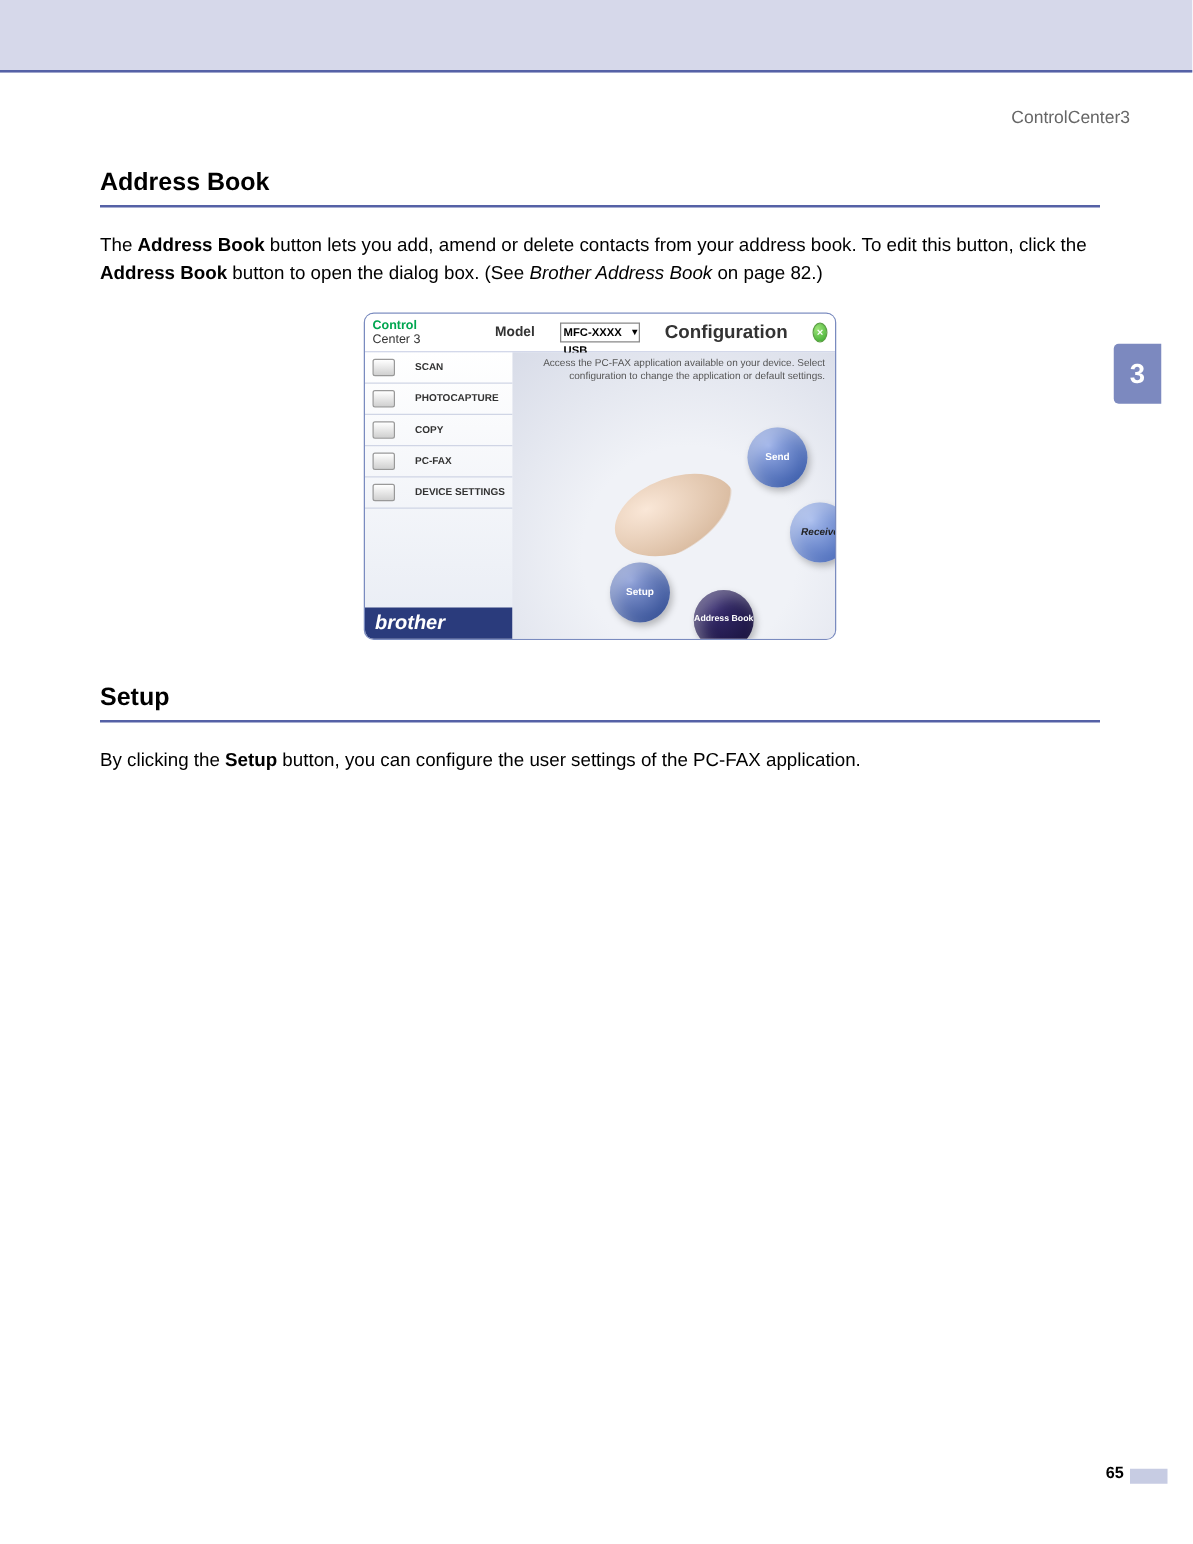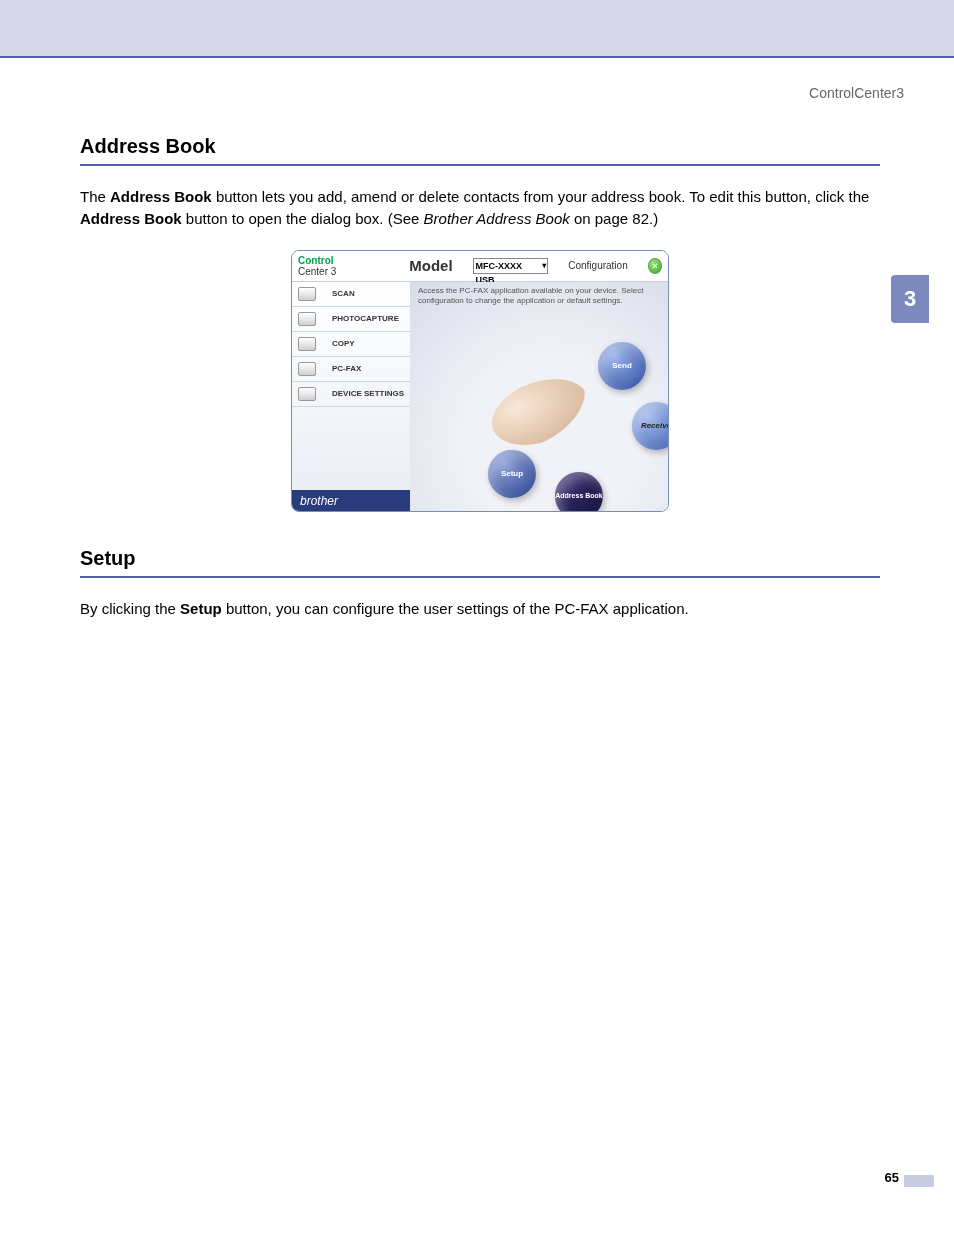--- a/index.html
+++ b/index.html
@@ -62,38 +62,38 @@
     height: 26px;
     padding: 2px 6px;
     border-bottom: 1px solid #c5cce4;
     font-size: 10px;
     font-weight: bold;
     gap: 20px;
     background: #fff;
   }
   .cc-logo .green { color: #00a650; font-weight: 900; }
   .cc-logo .dark { color: #333; font-weight: 400; }
-  .fig-model-label { color: #333; font-weight: bold; font-size: 15px; margin-left:24px;}
+  .fig-model-label { color: #333; font-weight: bold; font-size: 11px; margin-left:24px;}
   .fig-model-select {
     border: 1px solid #888;
     font-size: 9px;
     padding: 0 12px 0 2px;
     height: 14px;
     line-height: 14px;
     background: #fff;
     position: relative;
   }
   .fig-model-select::after {
     content: '▾';
     position: absolute;
     right: 1px;
     top: 0;
     font-size: 8px;
   }
-  .fig-config { font-size: 10px; color: #333; font-weight: normal; margin-left: auto; }
+  .fig-config { font-size: 15px; color: #333; font-weight: bold; margin-left: auto; }
   .fig-close {
     width: 14px; height: 14px;
     background: radial-gradient(circle at 30% 30%, #9be477, #3aa92e);
     border-radius: 50%;
     border: 1px solid #5da046;
     display: flex; align-items: center; justify-content: center;
     color: #fff; font-size: 9px; font-weight: bold;
   }
   .fig-body { display: flex; height: calc(100% - 30px); }
   .fig-sidebar {
@@ -116,35 +116,36 @@
     width: 16px; height: 12px;
     border: 1px solid #999;
     border-radius: 2px;
     background: linear-gradient(#fff,#d0d0d0);
   }
   .fig-brand {
     margin-top: auto;
     background: #2a3b7c;
     color: #fff;
     font-style: italic;
-    font-weight: normal;
-    font-size: 12px;
+    font-weight: bold;
+    font-size: 16px;
     padding: 4px 8px;
   }
   .fig-main {
     flex: 1;
     position: relative;
     background: radial-gradient(circle at 55% 70%, #f0f2f7 40%, #d8dce8 100%);
   }
   .fig-desc {
     position: absolute;
     top: 4px; left: 8px; right: 8px;
     font-size: 8px;
     color: #555;
     line-height: 1.25;
+    text-align: right;
   }
   .orb {
     position: absolute;
     width: 48px; height: 48px;
     border-radius: 50%;
     box-shadow: 2px 3px 6px rgba(0,0,0,0.25), inset 6px 6px 12px rgba(255,255,255,0.35);
     display: flex;
     align-items: center;
     justify-content: center;
     font-size: 8px;

